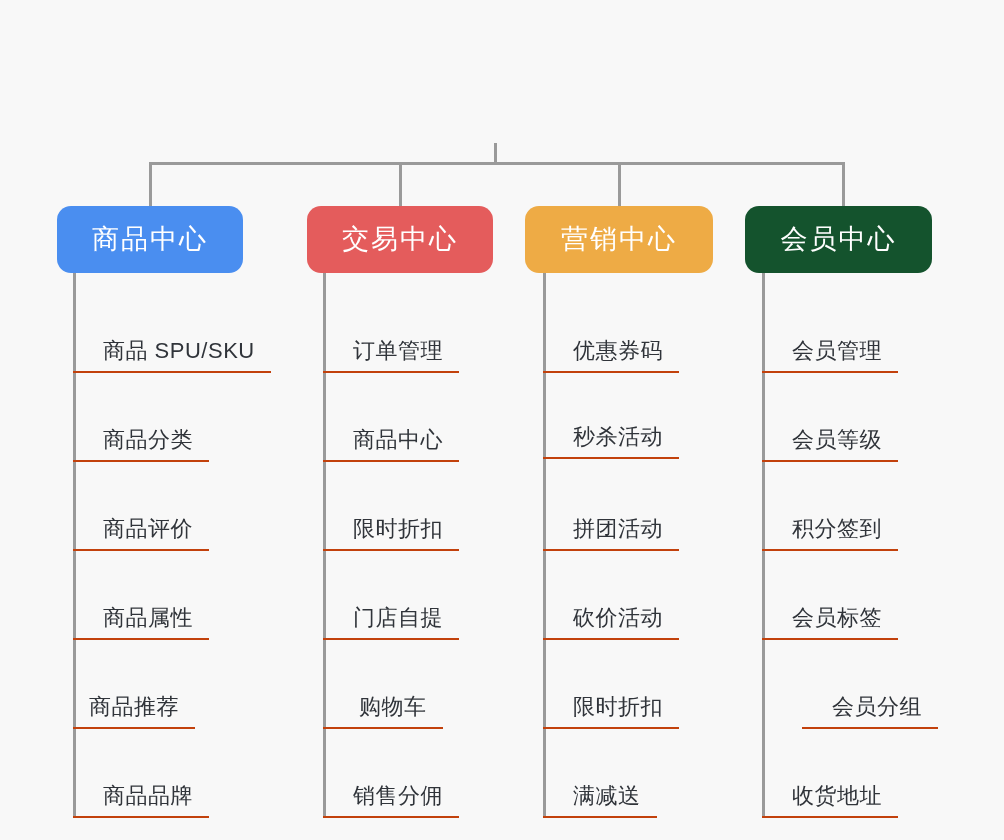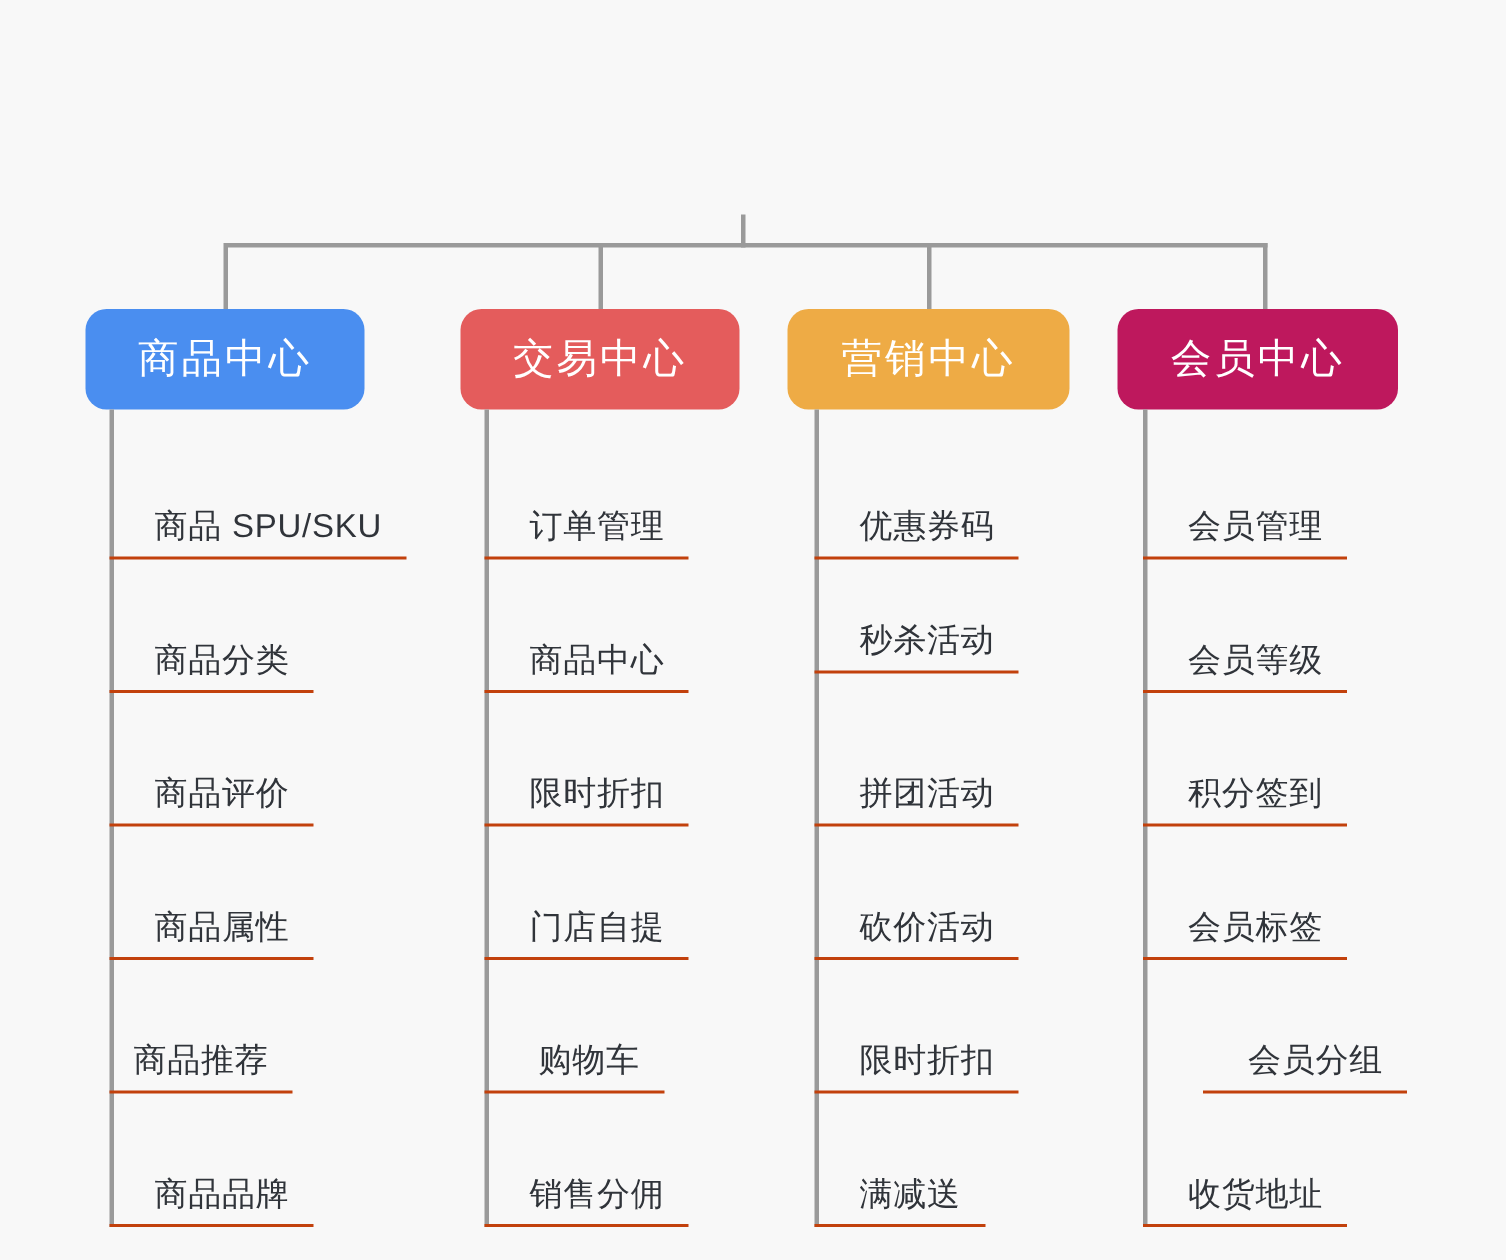--- a/index.html
+++ b/index.html
@@ -171,37 +171,37 @@
         </div>
       </div>
       <div class="cat-header" style="left: 525px; width: 188px; background: rgb(238, 171, 69);">
         <span class="cat-header-label">营销中心</span>
       </div>
       <div class="leaf-col" style="left: 543px;">
         <div class="leaf-trunk" style="height: 545px;"></div>
         <div class="leaf-item" style="top: 32px;">
           <span class="leaf-label">优惠券码</span>
         </div>
-        <div class="leaf-item" style="top: 108px; text-align: center;">
+        <div class="leaf-item" style="top: 118px; text-align: center;">
           <span class="leaf-label">秒杀活动</span>
         </div>
         <div class="leaf-item" style="top: 210px;">
           <span class="leaf-label">拼团活动</span>
         </div>
         <div class="leaf-item" style="top: 299px;">
           <span class="leaf-label">砍价活动</span>
         </div>
         <div class="leaf-item" style="top: 388px;">
           <span class="leaf-label">限时折扣</span>
         </div>
         <div class="leaf-item" style="top: 477px;">
           <span class="leaf-label">满减送</span>
         </div>
       </div>
-      <div class="cat-header" style="left: 745px; width: 187px; background: #be185d;">
+      <div class="cat-header" style="left: 745px; width: 187px; background: #14532d;">
         <span class="cat-header-label">会员中心</span>
       </div>
       <div class="leaf-col" style="left: 762px;">
         <div class="leaf-trunk" style="height: 545px;"></div>
         <div class="leaf-item" style="top: 32px;">
           <span class="leaf-label">会员管理</span>
         </div>
         <div class="leaf-item" style="top: 121px;">
           <span class="leaf-label">会员等级</span>
         </div>

